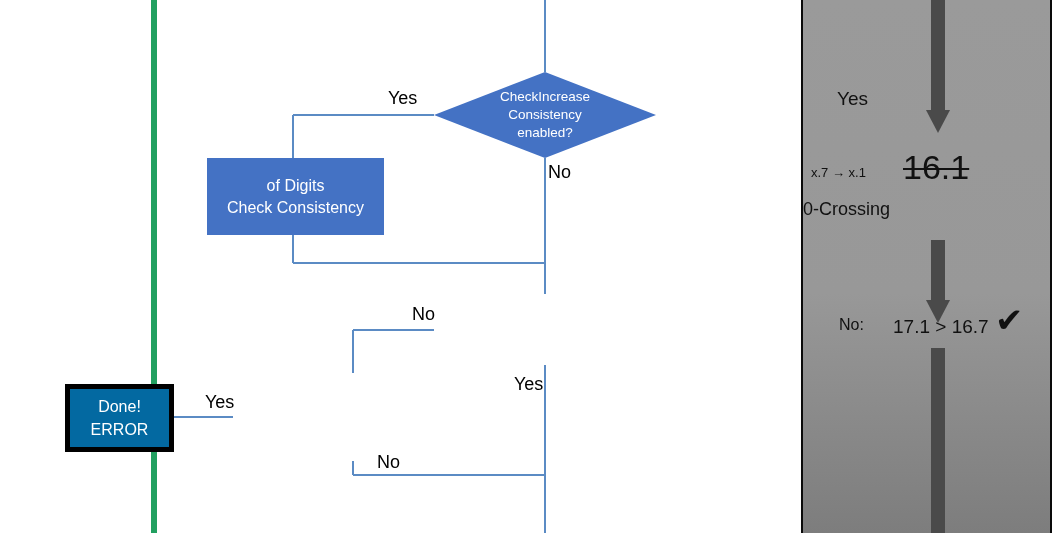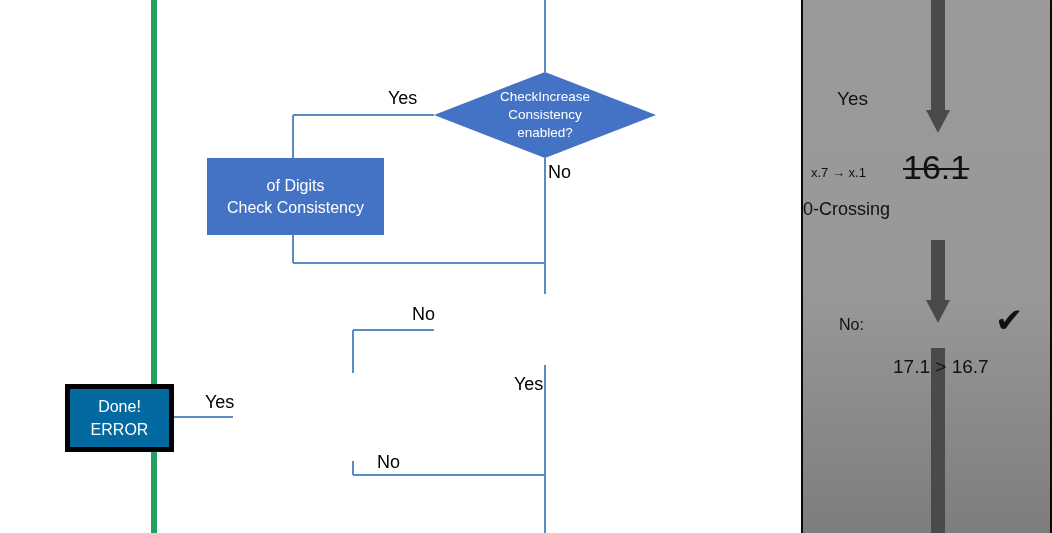--- a/index.html
+++ b/index.html
@@ -134,21 +134,21 @@
 
   .p-yes   { left: 34px;  top: 88px;  font-size: 19px; }
   .p-lbl1  { left: 8px;   top: 165px; font-size: 13px; }
   .p-lbl2  { left: 0px;   top: 190px; font-size: 18px; margin-top: 9px; }
   .p-num1  { left: 100px; top: 150px; font-size: 34px; line-height: 34px;
              text-decoration: line-through;
              text-decoration-thickness: 2px;
              text-decoration-color: #111111; }
   .p-num2  { left: 100px; top: 188px; font-size: 34px; line-height: 34px; }
   .p-no    { left: 36px;  top: 316px; font-size: 16px; }
-  .p-cmp   { left: 90px;  top: 316px; font-size: 19px; margin-top: 40px; }
+  .p-cmp   { left: 90px;  top: 316px; font-size: 19px; }
   .p-check { left: 192px; top: 303px; font-size: 34px; line-height: 34px;
              font-family: "DejaVu Sans", sans-serif; }
 </style>
 </head>
 <body>
 
 <div id="canvas">
 
   <div class="flow-layer">
 

